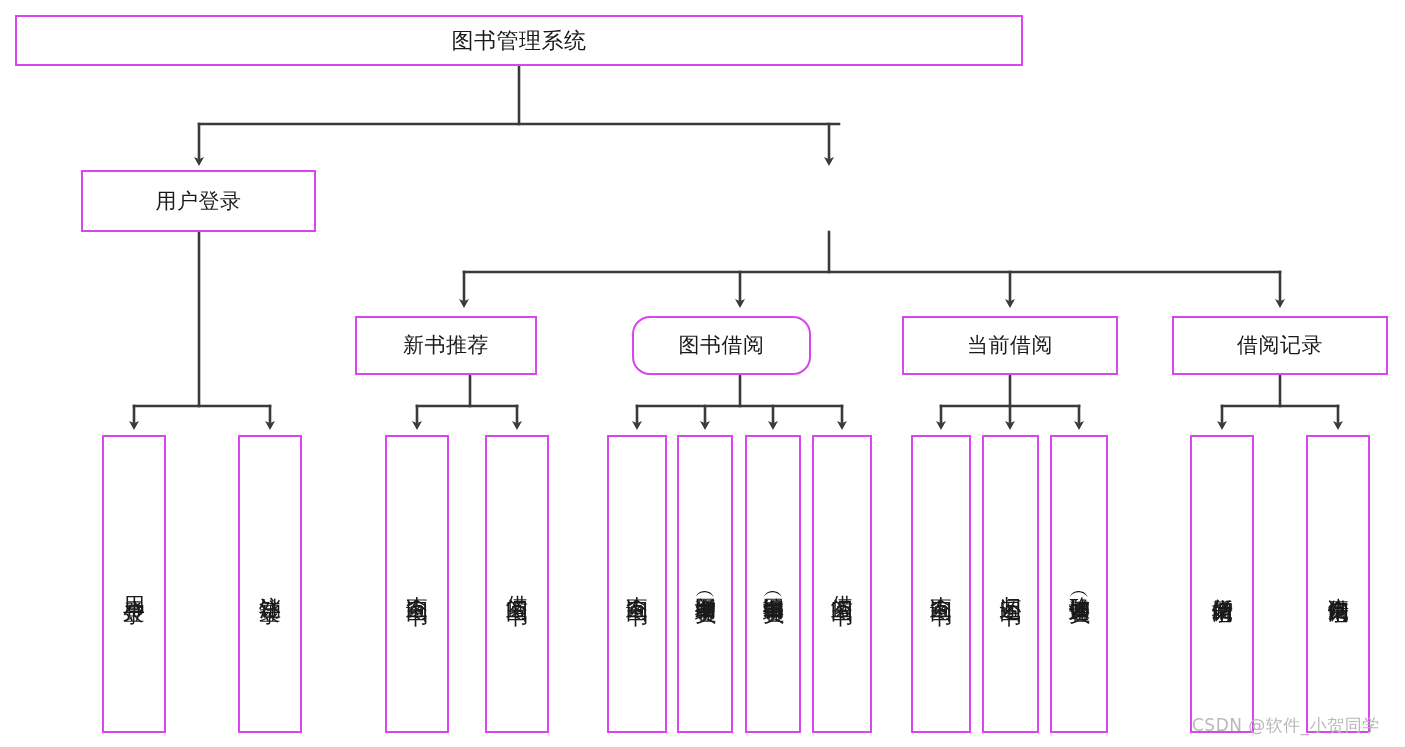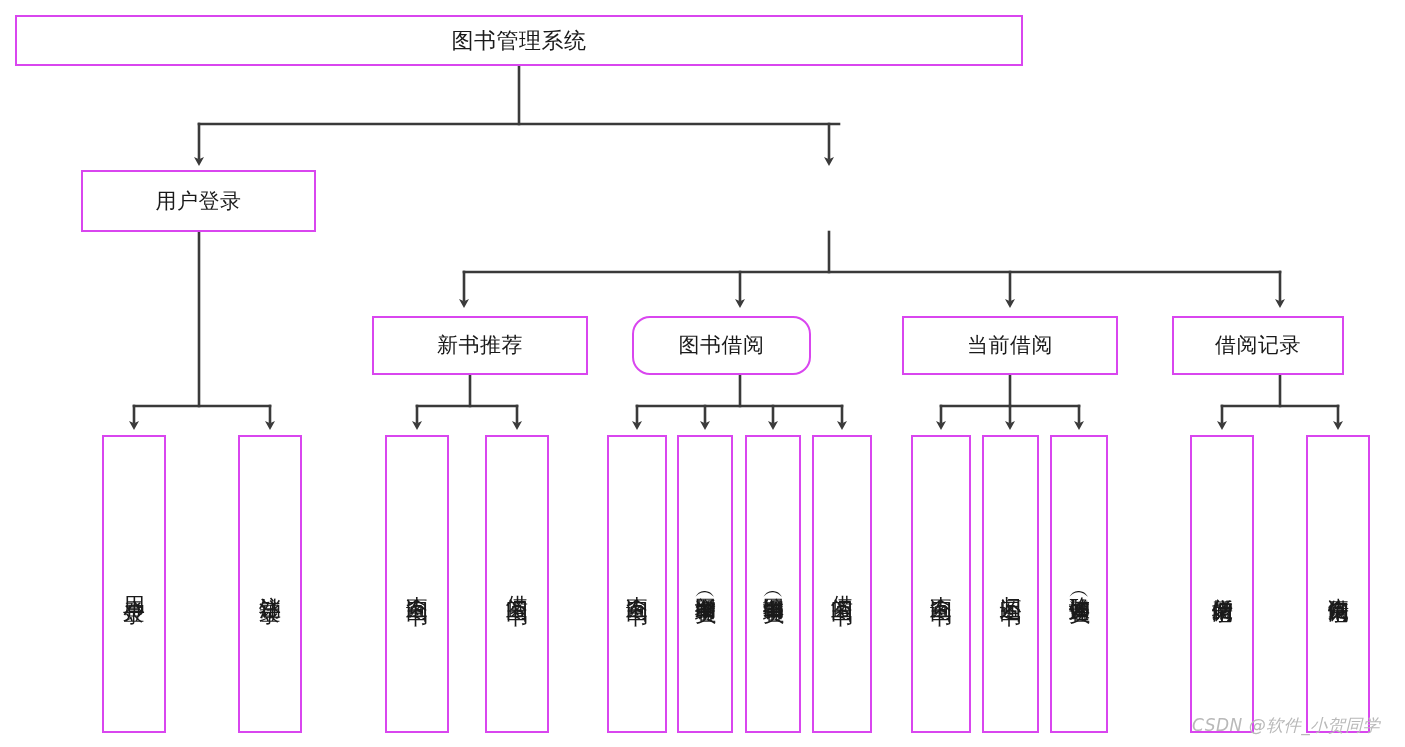--- a/index.html
+++ b/index.html
@@ -66,21 +66,20 @@
   .node.vert.tight .lbl {
     font-size: 21px;
     letter-spacing: 1px;
   }
   .watermark {
     position: absolute;
     font-size: 17px;
     color: #b9b9b9;
     white-space: nowrap;
     letter-spacing: 0.5px;
-    font-style: italic;
   }
 </style>
 </head>
 <body>
 
 <div id="canvas">
 
   <svg class="connectors" viewBox="0 0 1405 747" xmlns="http://www.w3.org/2000/svg">
     <defs>
       <marker id="arw" markerWidth="9" markerHeight="10" refX="1" refY="5" orient="auto" markerUnits="userSpaceOnUse">
@@ -133,33 +132,33 @@
 
   <div class="node horiz root" style="left:15px; top:15px; width:1008px; height:51px;">
     <span class="lbl">图书管理系统</span>
   </div>
 
   <div class="node horiz" style="left:81px; top:170px; width:235px; height:62px;">
     <span class="lbl">用户登录</span>
   </div>
 
 
-  <div class="node horiz" style="left:372px; top:316px; width:216px; height:59px;">
+  <div class="node horiz" style="left:355px; top:316px; width:182px; height:59px;">
     <span class="lbl">新书推荐</span>
   </div>
 
   <div class="node horiz" style="left:632px; top:316px; width:179px; height:59px;border-radius:18px;">
     <span class="lbl">图书借阅</span>
   </div>
 
   <div class="node horiz" style="left:902px; top:316px; width:216px; height:59px;">
     <span class="lbl">当前借阅</span>
   </div>
 
-  <div class="node horiz" style="left:1172px; top:316px; width:172px; height:59px;">
+  <div class="node horiz" style="left:1172px; top:316px; width:216px; height:59px;">
     <span class="lbl">借阅记录</span>
   </div>
 
   <div class="node vert" style="left:102px; top:435px; width:64px; height:298px;">
     <span class="lbl">用户登录</span>
   </div>
 
   <div class="node vert" style="left:238px; top:435px; width:64px; height:298px;">
     <span class="lbl">注销登录</span>
   </div>

